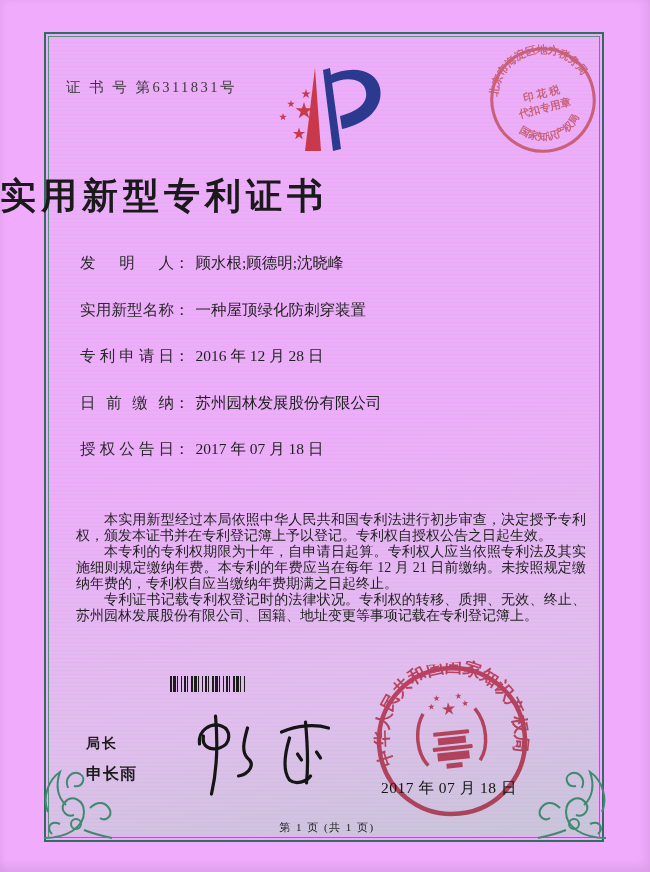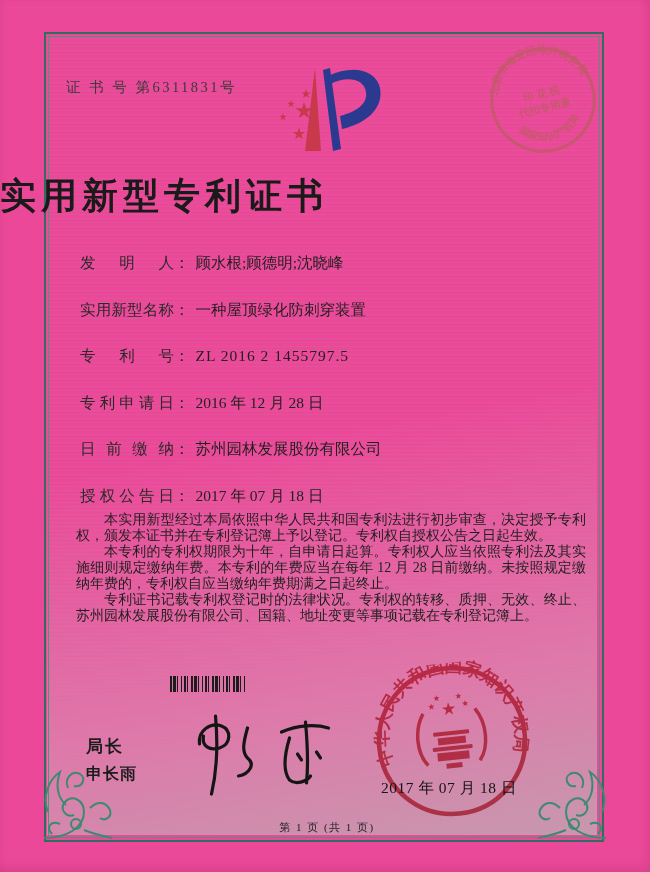--- a/index.html
+++ b/index.html
@@ -1,18 +1,18 @@
 <!DOCTYPE html>
 <html><head>
 <meta charset="utf-8">
 <style>
   html,body{margin:0;padding:0;background:#e9e9e7;}
   .page{
     position:relative; width:650px; height:872px; margin:0 auto;
-    background:#ec4899; overflow:hidden;
+    background:#f0abfc; overflow:hidden;
     font-family:"Liberation Serif", serif; color:#222;
     box-shadow: inset -4px -6px 10px rgba(0,0,0,0.07), inset 3px 2px 6px rgba(0,0,0,0.03);
   }
   .frame-outer{
     position:absolute; left:44px; top:32px; width:556px; height:806px;
     border:2.5px solid #2f6e5e; z-index:1;
   }
   .frame-inner{
     position:absolute; inset:2px; border:1px solid #55907c;
   }
@@ -46,21 +46,21 @@
     font-size:14px; line-height:16px; text-align:justify; color:#1f1f1f;
   }
   .body-text p{ margin:0; text-indent:2em; }
   .barcode{
     position:absolute; left:170px; top:676px; width:77px; height:16px; z-index:2;
     background:repeating-linear-gradient(90deg,
       #1c1c1c 0 1.5px, transparent 1.5px 3px,
       #1c1c1c 3px 5.5px, transparent 5.5px 6.5px,
       #1c1c1c 6.5px 7.5px, transparent 7.5px 10.5px);
   }
-  .sig-title{ position:absolute; left:86px; top:735px; font-size:17px; z-index:2;
+  .sig-title{ position:absolute; left:86px; top:735px; font-size:14px; z-index:2;
     font-family:"Liberation Sans", sans-serif; font-weight:600; color:#1c1c1c; letter-spacing:2px;}
   .sig-name{ position:absolute; left:86px; top:764px; font-size:16px; z-index:2;
     font-family:"Liberation Sans", sans-serif; font-weight:600; color:#1c1c1c; letter-spacing:1px;}
   .signature-svg{ position:absolute; left:175px; top:710px; width:165px; height:90px; z-index:2; }
   .official-seal{
     position:absolute; left:374px; top:663px; width:156px; height:156px; z-index:3;
     transform:rotate(-6deg); opacity:0.92; mix-blend-mode:multiply;
   }
   .seal-date{
     position:absolute; left:381px; top:778px; z-index:4; font-size:15.5px;
@@ -120,36 +120,33 @@
   <div class="title">实用新型专利证书</div>
 
   <div class="fields">
     <div class="field-row">
       <span class="f-label">发明人</span><span class="f-colon">：</span><span class="f-value">顾水根;顾德明;沈晓峰</span>
     </div>
     <div class="field-row">
       <span class="f-label">实用新型名称</span><span class="f-colon">：</span><span class="f-value">一种屋顶绿化防刺穿装置</span>
     </div>
     <div class="field-row">
-      <span class="f-label">专利号</span><span class="f-colon">：</span><span class="f-value f-latin">ZL 2016 2 1455797.5</span>
-    </div>
-    <div class="field-row">
       <span class="f-label">专利申请日</span><span class="f-colon">：</span><span class="f-value">2016 年 12 月 28 日</span>
     </div>
     <div class="field-row">
       <span class="f-label">日前缴纳</span><span class="f-colon">：</span><span class="f-value">苏州园林发展股份有限公司</span>
     </div>
     <div class="field-row">
       <span class="f-label">授权公告日</span><span class="f-colon">：</span><span class="f-value">2017 年 07 月 18 日</span>
     </div>
   </div>
 
   <div class="body-text">
     <p>本实用新型经过本局依照中华人民共和国专利法进行初步审查，决定授予专利权，颁发本证书并在专利登记簿上予以登记。专利权自授权公告之日起生效。</p>
-    <p>本专利的专利权期限为十年，自申请日起算。专利权人应当依照专利法及其实施细则规定缴纳年费。本专利的年费应当在每年 12 月 28 日前缴纳。未按照规定缴纳年费的，专利权自应当缴纳年费期满之日起终止。</p>
+    <p>本专利的专利权期限为十年，自申请日起算。专利权人应当依照专利法及其实施细则规定缴纳年费。本专利的年费应当在每年 12 月 21 日前缴纳。未按照规定缴纳年费的，专利权自应当缴纳年费期满之日起终止。</p>
     <p>专利证书记载专利权登记时的法律状况。专利权的转移、质押、无效、终止、苏州园林发展股份有限公司、国籍、地址变更等事项记载在专利登记簿上。</p>
   </div>
 
   <div class="barcode"></div>
 
   <div class="sig-title">局长</div>
   <div class="sig-name">申长雨</div>
 
   <svg class="signature-svg" viewBox="0 0 160 90" aria-hidden="true">
     <g fill="none" stroke="#151515" stroke-width="3.2" stroke-linecap="round">

